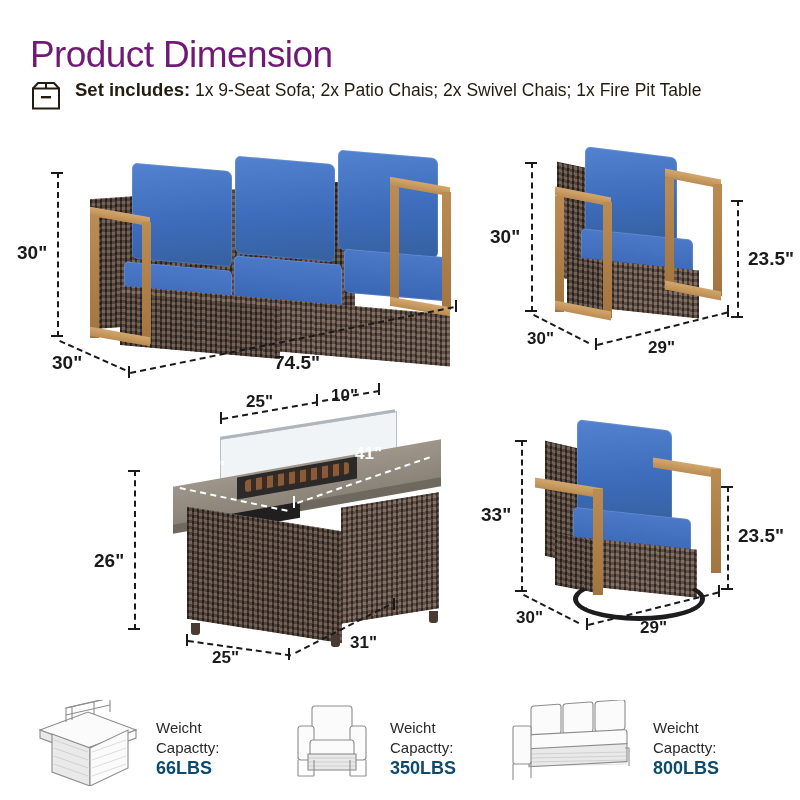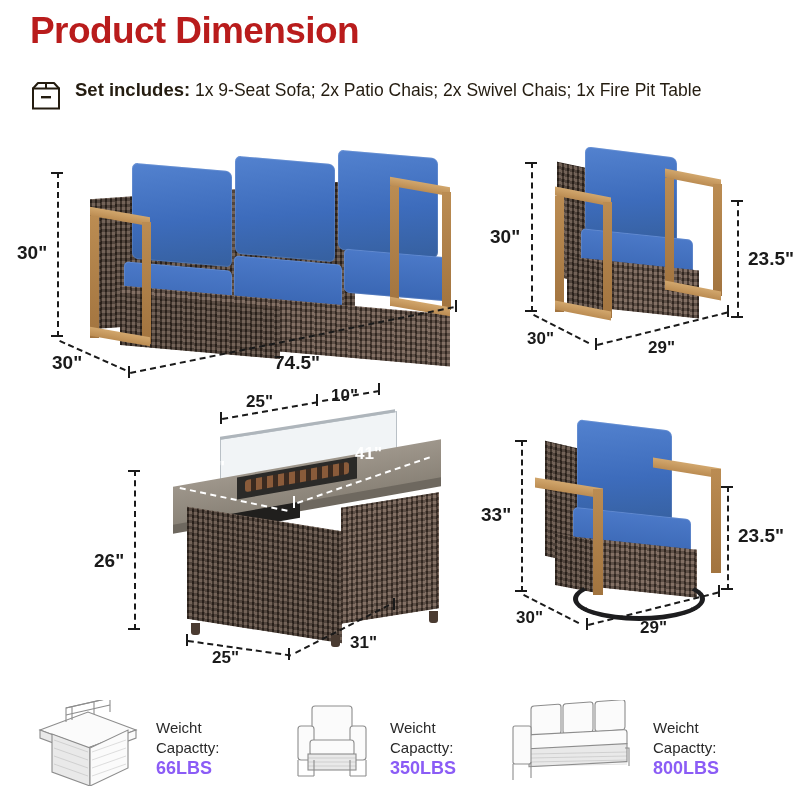--- a/index.html
+++ b/index.html
@@ -8,23 +8,23 @@
     background:#ffffff;
     font-family:"Liberation Sans", sans-serif;
     color:#241c10;
     overflow:hidden;
     position:relative;
   }
   .stage{position:absolute;left:0;top:0;width:800px;height:800px;}
 
   
   .title{
-    position:absolute;left:30px;top:10px;
-    font-size:37px;font-weight:bold;letter-spacing:-0.6px;
-    color:#b91c1c;
+    position:absolute;left:30px;top:34px;
+    font-size:37px;font-weight:normal;letter-spacing:-0.6px;
+    color:#701a75;
   }
   .set-row{position:absolute;left:30px;top:76px;width:740px;}
   .box-icon{position:absolute;left:0;top:4px;width:32px;height:32px;}
   .set-text{
     position:absolute;left:45px;top:1px;width:700px;
     font-size:17.5px;line-height:25px;color:#241c10;
   }
   .set-text b{font-weight:bold;font-size:18.5px;}
 
   
@@ -54,21 +54,21 @@
     background:linear-gradient(170deg,#5382cf 0%,#3d6cbc 55%,#36609f 100%);
     border-radius:6px;
     box-shadow:inset 0 0 0 1px rgba(255,255,255,.12);
   }
   .cush.seat{background:linear-gradient(180deg,#4b79c8 0%,#3a67b4 100%);border-radius:5px;}
 
   
   .cap-item{position:absolute;top:700px;}
   .cap-art{position:absolute;left:0;top:0;}
   .cap-txt{position:absolute;font-size:15px;color:#2a2a2a;line-height:20px;}
-  .cap-val{font-size:18px;font-weight:bold;color:#8b5cf6;}
+  .cap-val{font-size:18px;font-weight:bold;color:#0c4a6e;}
   .lineart{stroke:#8d8d8d;fill:#ffffff;stroke-width:1.1;}
   .lineart .fillg{fill:#e9e9e9;}
   .lineart .fillw{fill:#fbfbfb;}
 </style>
 </head>
 <body>
 
 <div class="stage">
 
   <div class="title">Product Dimension</div>

